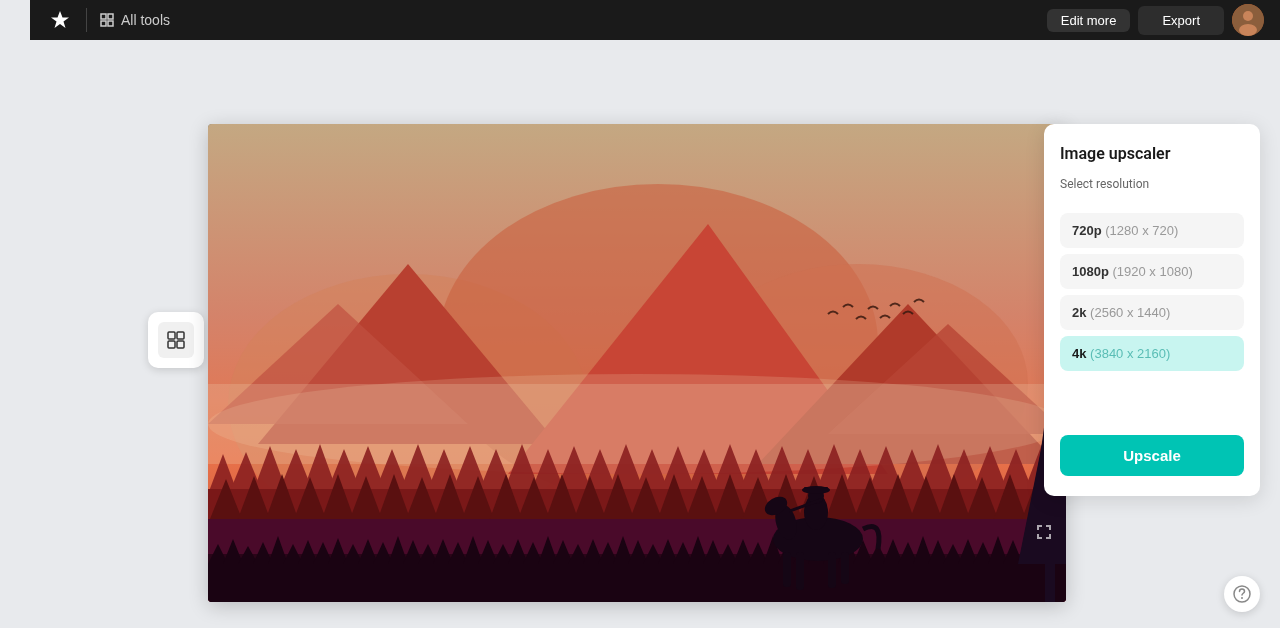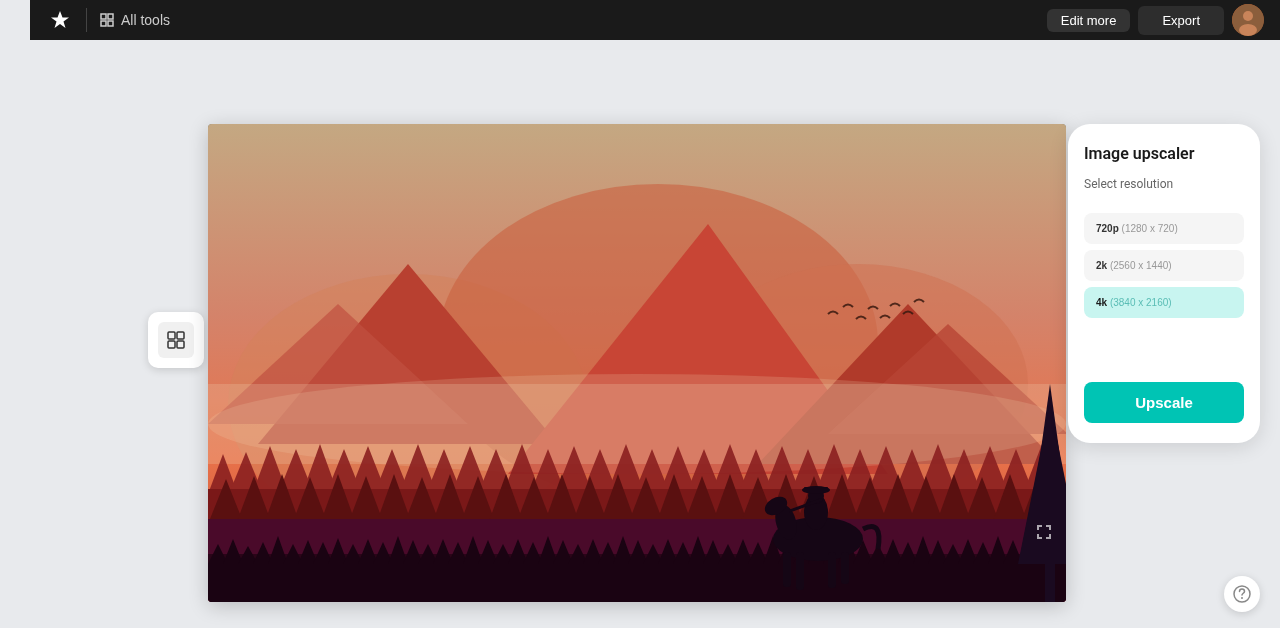--- a/index.html
+++ b/index.html
@@ -188,23 +188,23 @@
       cursor: pointer;
       color: white;
       opacity: 0.8;
     }
 
     
     .upscaler-panel {
       position: absolute;
       top: 72px;
       right: 20px;
-      width: 192px;
+      width: 216px;
       background: white;
-      border-radius: 22px;
+      border-radius: 10px;
       padding: 20px 16px;
       box-shadow: 0 4px 20px rgba(0,0,0,0.12);
     }
     .panel-title {
       font-size: 16px;
       font-weight: 600;
       color: #1a1a1a;
       margin-bottom: 14px;
     }
     .select-resolution-label {
@@ -214,21 +214,21 @@
     }
     .resolution-options {
       display: flex;
       flex-direction: column;
       gap: 6px;
       margin-bottom: 16px;
     }
     .resolution-option {
       padding: 10px 12px;
       border-radius: 8px;
-      font-size: 10px;
+      font-size: 13px;
       cursor: pointer;
       border: none;
       background: #f5f5f5;
       color: #333;
       text-align: left;
     }
     .resolution-option .res-label {
       font-weight: 600;
     }
     .resolution-option .res-detail {
@@ -548,20 +548,21 @@
       <path d="M3 3h5v2H5v3H3V3zm9 0h5v5h-2V5h-3V3zm3 9h2v5h-5v-2h3v-3zM3 12h2v3h3v2H3v-5z"></path>
     </svg>
   </div>
 
   <div class="upscaler-panel">
     <div class="panel-title">Image upscaler</div>
     <div class="select-resolution-label">Select resolution</div>
     <div class="resolution-options">
 
     <button class="resolution-option"><span class="res-label">720p</span> <span class="res-detail">(1280 x 720)</span></button>
+        <button class="resolution-option"><span class="res-label">1080p</span> <span class="res-detail">(1920 x 1080)</span></button>
         <button class="resolution-option"><span class="res-label">2k</span> <span class="res-detail">(2560 x 1440)</span></button>
         <button class="resolution-option selected"><span class="res-label">4k</span> <span class="res-detail">(3840 x 2160)</span></button>
       </div>
     <button class="upscale-btn">Upscale</button>
   </div>
 
   <button class="help-btn">
     <svg width="20" height="20" viewBox="0 0 20 20" fill="none" stroke="#888" stroke-width="1.5">
       <circle cx="10" cy="10" r="8"></circle>
       <circle cx="10" cy="14" r="1" fill="#888" stroke="none"></circle>

